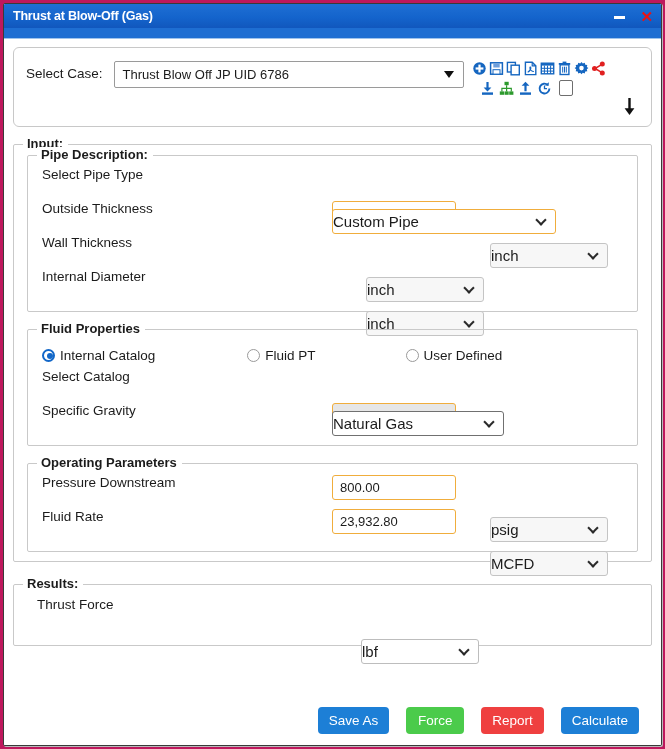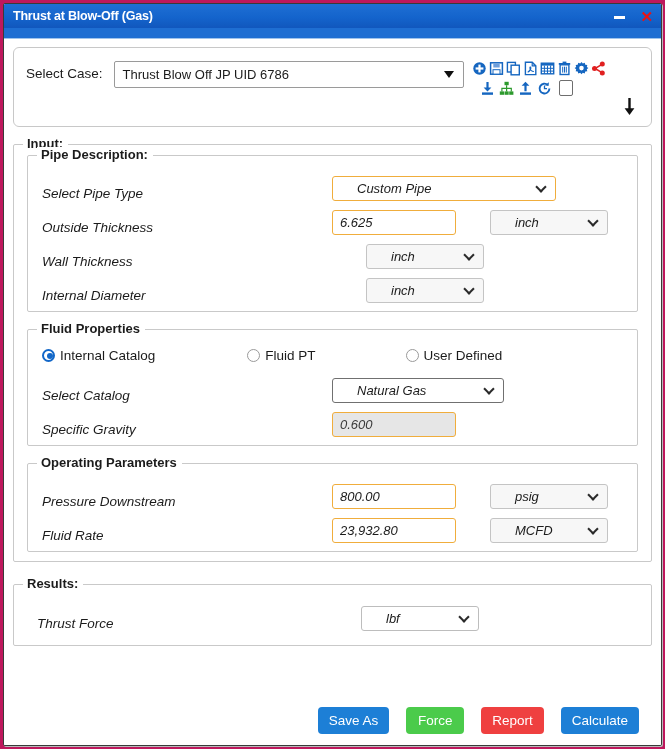--- a/index.html
+++ b/index.html
@@ -220,23 +220,22 @@
   }
   .results-group {
     margin-top: 22px;
     padding: 12px 9px 14px 9px;
     flex: 0 0 auto;
   }
 
   
   .frow {
     display: flex;
-    align-items: flex-end;
+    align-items: flex-start;
     height: 34px;
-    font-style: italic;
   }
   .frow .flabel {
     font-size: 13.5px;
     color: #1b1b1b;
     width: 304px;
     flex: 0 0 304px;
     padding-left: 14px;
     box-sizing: border-box;
     white-space: nowrap;
   }
@@ -264,26 +263,27 @@
     background: #e6e6e6;
   }
 
   .sel {
     width: 118px;
     height: 25px;
     box-sizing: border-box;
     border: 1px solid #c4c4c4;
     border-radius: 3px;
     background: #f7f7f7;
-    font-size: 13px;
+    font-size: 15px;
     color: #1b1b1b;
     line-height: 23px;
-    padding-left: 24px;
-    position: relative;
-    cursor: pointer;
+    padding-left: 0;
+    position: relative;
+    cursor: pointer;
+    margin-top: 42px;
   }
   .sel.white { background: #ffffff; border-color: #bdbdbd; }
   .sel.wide {
     width: 224px;
     background: #ffffff;
     border: 1px solid #f0ad3c;
   }
   .sel.mid {
     width: 172px;
     background: #ffffff;

